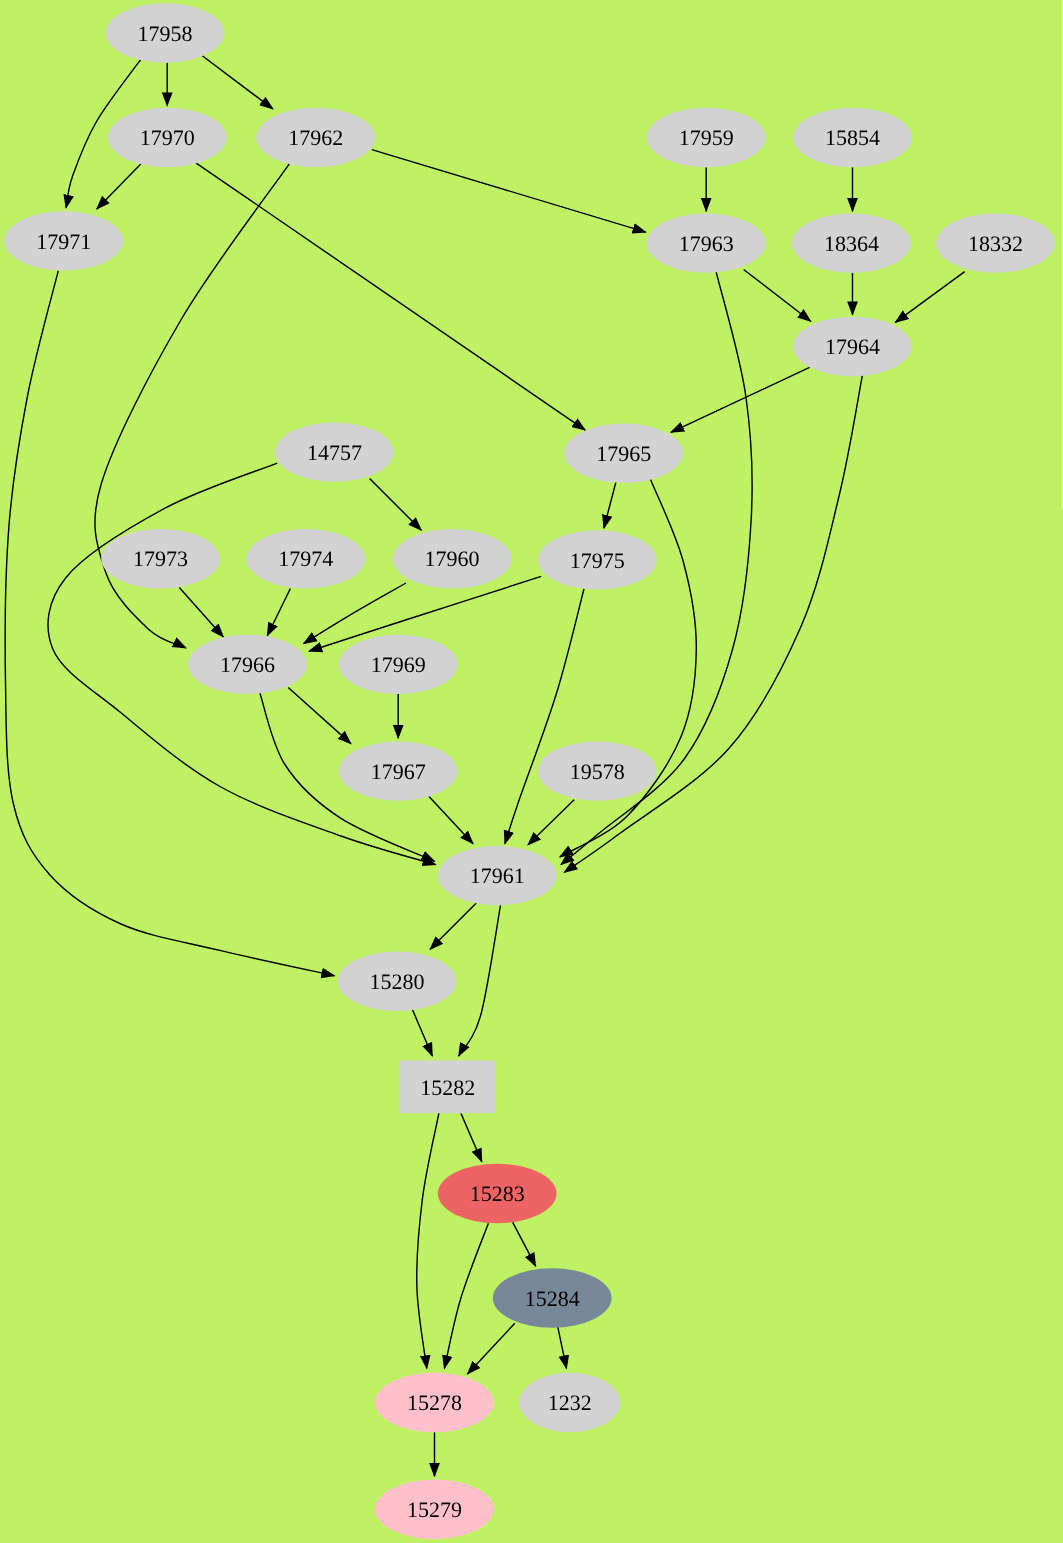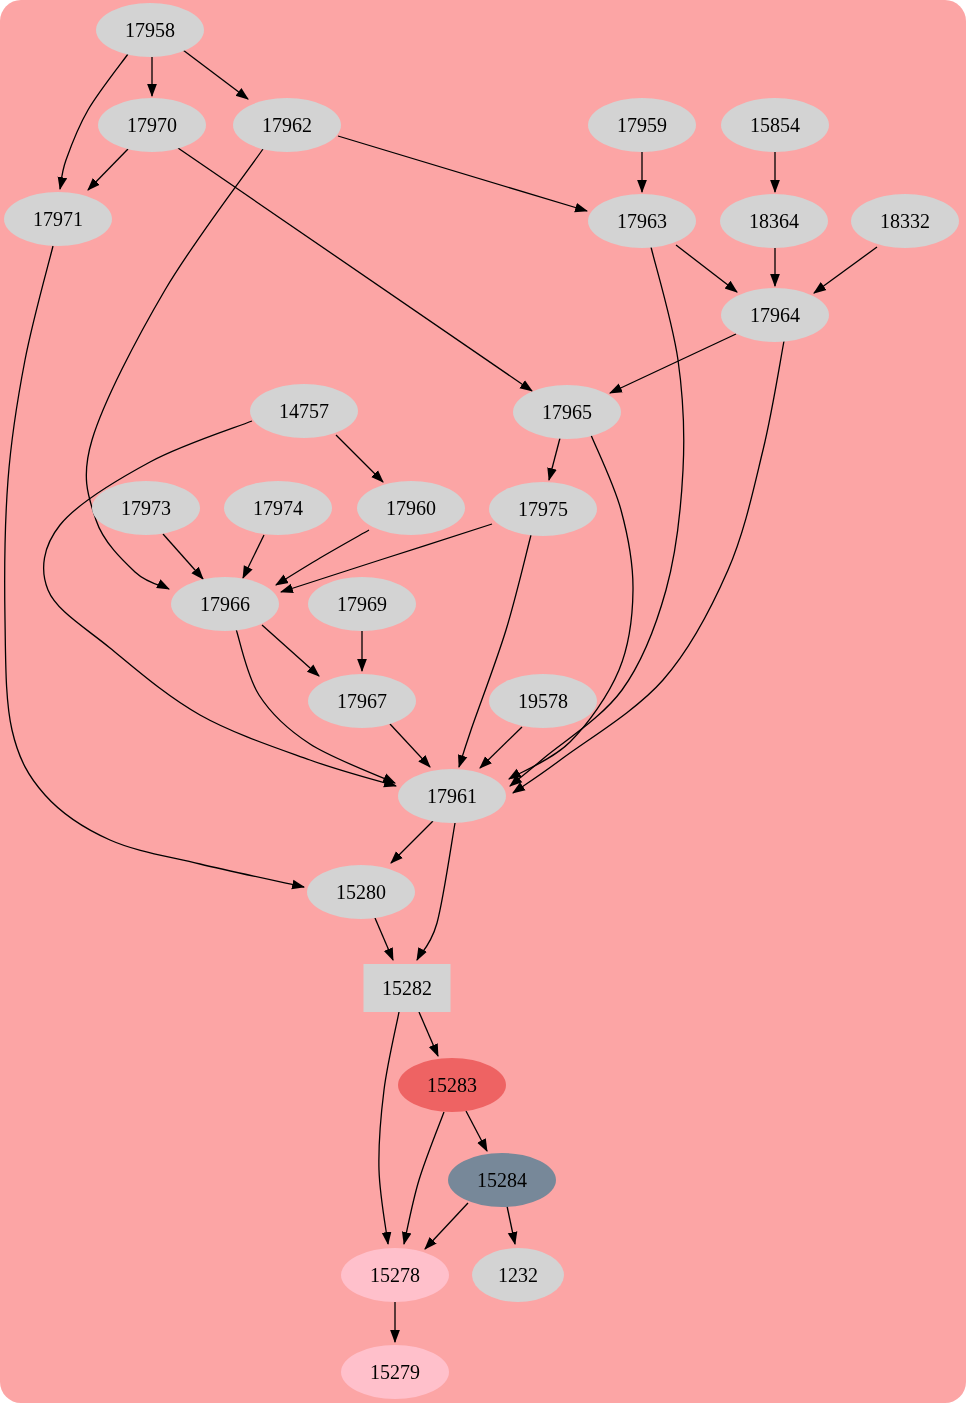--- a/index.html
+++ b/index.html
@@ -22,21 +22,21 @@
   }
   .node-label {
     font-family: "Liberation Serif", "DejaVu Serif", serif;
     font-size: 20px;
     text-anchor: middle;
   }
 </style>
 </head>
 <body>
 
-<main id="graph-viewport" style="background: #fca5a5; border-radius: 21px;">
+<main id="graph-viewport" style="background: #bef264;">
   <svg id="graph-canvas" width="966" height="1403" viewBox="0 0 966 1403" xmlns="http://www.w3.org/2000/svg">
     <defs>
       <marker id="arrowhead" viewBox="0 0 12 12" refX="11" refY="6" markerWidth="13" markerHeight="13" orient="auto" markerUnits="userSpaceOnUse">
         <path d="M0,1.5 L12,6 L0,10.5 Z" fill="#000000"></path>
       </marker>
     </defs>
     <g id="edges-layer">
         <path class="edge-path" d="M152,57 L152,96" stroke="#000000" marker-end="url(#arrowhead)"></path>
         <path class="edge-path" d="M183,50 L248,99" stroke="#000000" marker-end="url(#arrowhead)"></path>
         <path class="edge-path" d="M128,54 C121.3,63.3 98.3,92.3 88,110 C77.7,127.7 70.7,146.8 66,160 C61.3,173.2 61.0,184.2 60,189" stroke="#000000" marker-end="url(#arrowhead)"></path>

